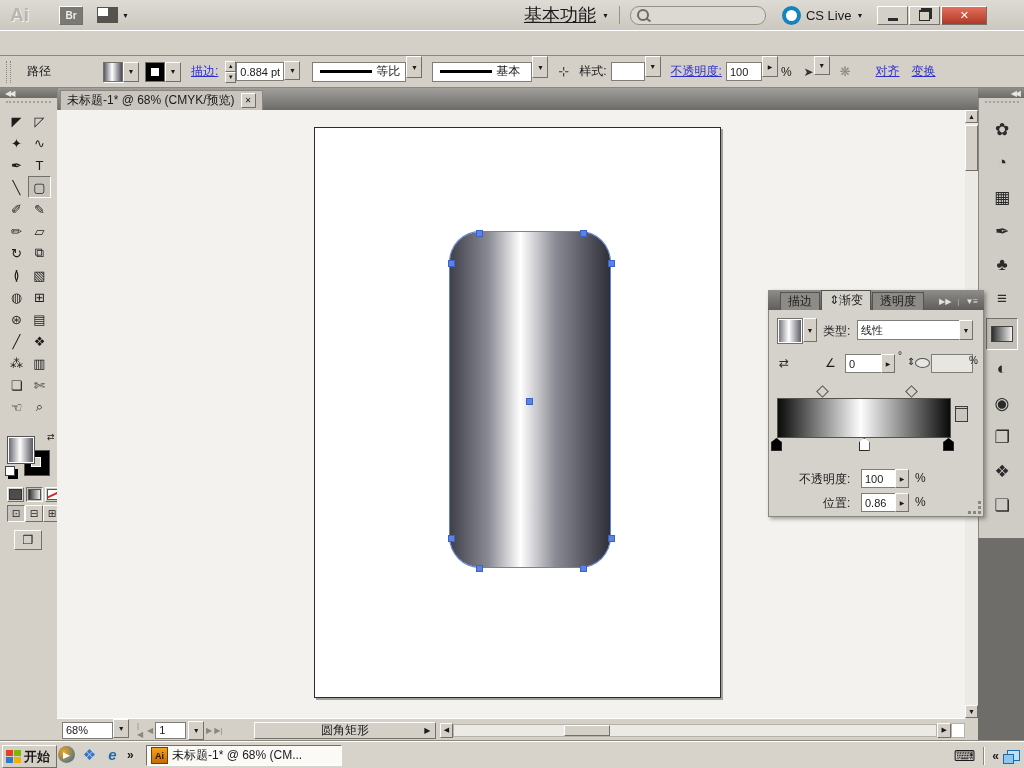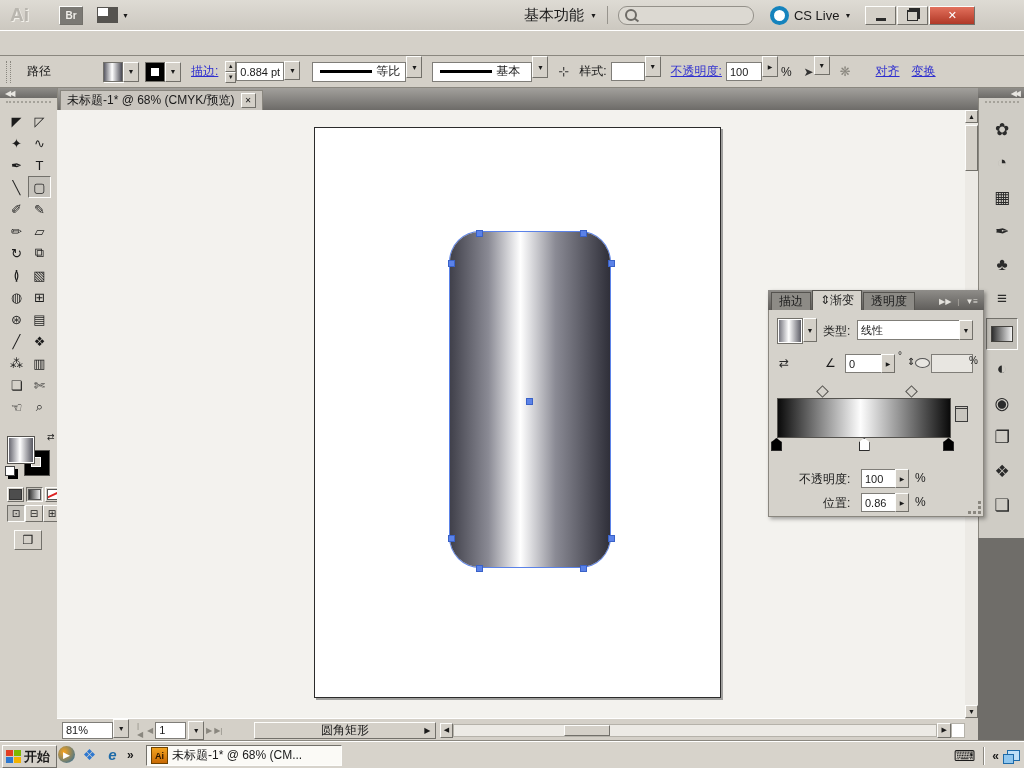--- a/index.html
+++ b/index.html
@@ -69,21 +69,21 @@
   .thumb{background:#d4d0c8;border:1px solid;border-color:#fdfdfb #72706a #72706a #fdfdfb;box-sizing:border-box;}
   
   .dock{left:978px;top:88px;width:46px;height:652px;background:#6f6d69;}
   .dockbody{left:0;top:10px;width:46px;height:440px;background:#cfccc5;border-left:1px solid #8a877f;}
   .dockicons{display:flex;flex-direction:column;align-items:center;margin-top:6px;}
   .dock-icon{width:30px;height:30px;margin:2px 0;display:flex;align-items:center;justify-content:center;font-size:17px;color:#2b2b2b;}
   .dock-icon.selected{border:1px solid;border-color:#72706a #fdfdfb #fdfdfb #72706a;background:#c2bfb8;}
   .dock-icon.selected .dg{width:20px;height:14px;background:linear-gradient(90deg,#2e2e2e,#f2f2f2);border:1px solid #44423e;font-size:0;}
   
   .gpanel{left:768px;top:290px;width:216px;height:227px;box-shadow:2px 2px 4px rgba(0,0,0,.35);}
-  .gtabs{height:20px;background:linear-gradient(#8f8d89,#605e5b);display:flex;align-items:flex-end;padding-left:3px;}
+  .gtabs{height:20px;background:linear-gradient(#8f8d89,#605e5b);display:flex;align-items:flex-end;padding-left:12px;}
   .gtab{height:17px;padding:0 7px;display:flex;align-items:center;font-size:12px;color:#1c1c1c;background:#8d8b86;border:1px solid #55534f;border-bottom:none;margin-right:1px;white-space:nowrap;}
   .gtab.active{background:#d5d2cb;height:19px;}
   .gpanel-iconbtns{margin-left:auto;display:flex;align-items:center;color:#e4e2dd;font-size:8px;gap:6px;padding:0 6px 4px 0;}
   .gbody{height:207px;background:#d5d2cb;border:1px solid #8a877f;border-top:none;box-sizing:border-box;position:relative;}
   .gthumb{left:8px;top:8px;width:24px;height:24px;border:1px solid #72706a;background:linear-gradient(90deg,#6a6a74,#fff 45%,#50505a);box-shadow:0 0 0 1px #fff inset;}
   .gbar{left:8px;top:88px;width:172px;height:38px;border:1px solid #55534f;background:linear-gradient(90deg,#0a0a0a,#fdfdfd 48%,#0a0a0a);}
   .gmid{width:7px;height:7px;background:#d5d2cb;border:1px solid #55534f;transform:rotate(45deg);top:77px;margin-left:-4px;}
   .gstop{width:11px;height:13px;top:128px;margin-left:-6px;border:1px solid #2b2b2b;clip-path:polygon(50% 0,100% 32%,100% 100%,0 100%,0 32%);box-sizing:border-box;}
   .trash{left:186px;top:96px;width:11px;height:12px;border:1px solid #3c3c3c;border-top:3px double #3c3c3c;background:#c9c6bf;}
   .rgrip{right:2px;bottom:2px;width:10px;height:10px;border-right:3px dotted #8a877f;border-bottom:3px dotted #8a877f;}
@@ -109,21 +109,21 @@
 <div class="app">
 
   <div class="abs titlebar f">
     <span class="ai-logo" style="margin-left:10px;">Ai</span>
     <span class="btn3 f" style="margin-left:30px;width:22px;height:17px;justify-content:center;background:#7b7974;color:#f0eee9;font-size:10px;font-weight:bold;">Br</span>
     <span class="f" style="margin-left:14px;gap:4px;">
       <span style="width:19px;height:14px;border:1px solid #55534f;background:#fff;display:inline-block;box-shadow:inset -9px -6px 0 #55534f;"></span>
       <span style="font-size:7px;">▼</span>
     </span>
     <span class="f" style="margin-left:395px;gap:6px;">
-      <span class="lbl" style="font-size:15px;">基本功能</span>
+      <span class="lbl" style="font-size:18px;text-decoration:underline;">基本功能</span>
       <span style="font-size:7px;">▼</span>
     </span>
     <span style="width:1px;height:18px;background:#97948d;margin:0 10px;"></span>
     <span class="searchbox">
       <span class="mag"></span>
       <span style="margin-left:8px;font-size:11px;color:#555;"></span>
     </span>
     <span class="f" style="margin-left:16px;gap:5px;">
       <span class="cs-ring"></span>
       <span class="lbl" style="font-size:13px;">CS Live</span>
@@ -452,21 +452,21 @@
 
       <span class="abs lbl" style="left:54px;top:185px;">位置:</span>
       <span class="abs fld" style="left:92px;top:183px;width:30px;height:17px;">0.86</span>
       <span class="abs dd" style="left:126px;top:183px;height:19px;font-size:6px;box-sizing:border-box;">▶</span>
       <span class="abs lbl" style="left:146px;top:185px;">%</span>
       <span class="abs rgrip"></span>
     </div>
   </div>
 
   <div class="abs statusbar f">
-    <span class="fld" style="margin-left:5px;width:44px;height:15px;">81%</span>
+    <span class="fld" style="margin-left:5px;width:44px;height:15px;">68%</span>
     <span class="dd" style="height:17px;">▼</span>
     <span class="f" style="margin-left:8px;gap:2px;color:#8a877f;font-size:8px;">
       <span>|◀</span>
       <span>◀</span>
       <span class="fld" style="width:24px;height:15px;color:#1a1a1a;">1</span>
       <span class="dd" style="height:17px;">▼</span>
       <span>▶</span>
       <span>▶|</span>
     </span>
     <span class="f btn3" style="margin-left:32px;width:182px;height:15px;justify-content:center;position:relative;font-size:12px;">

